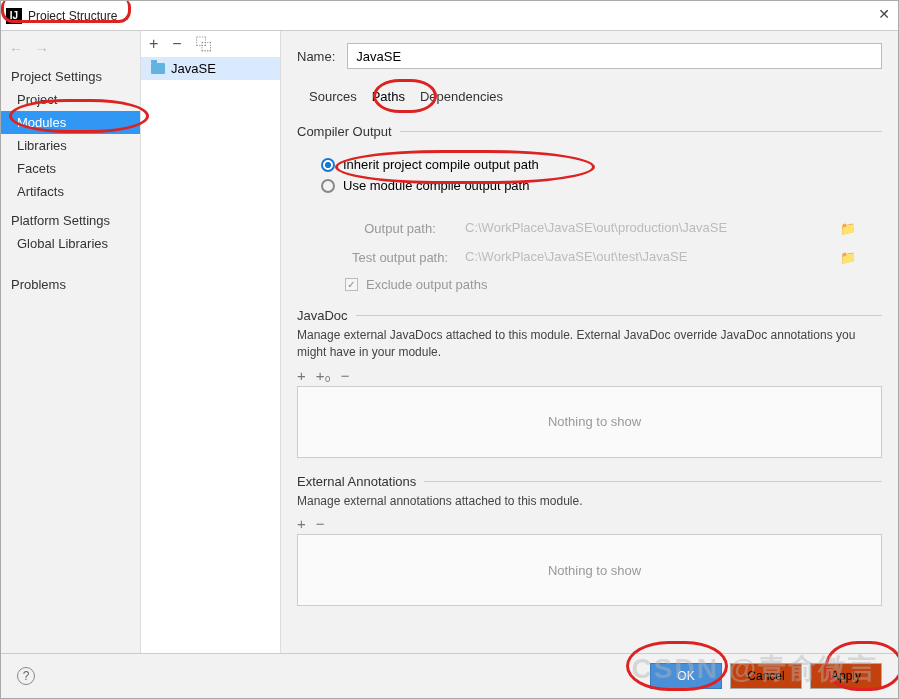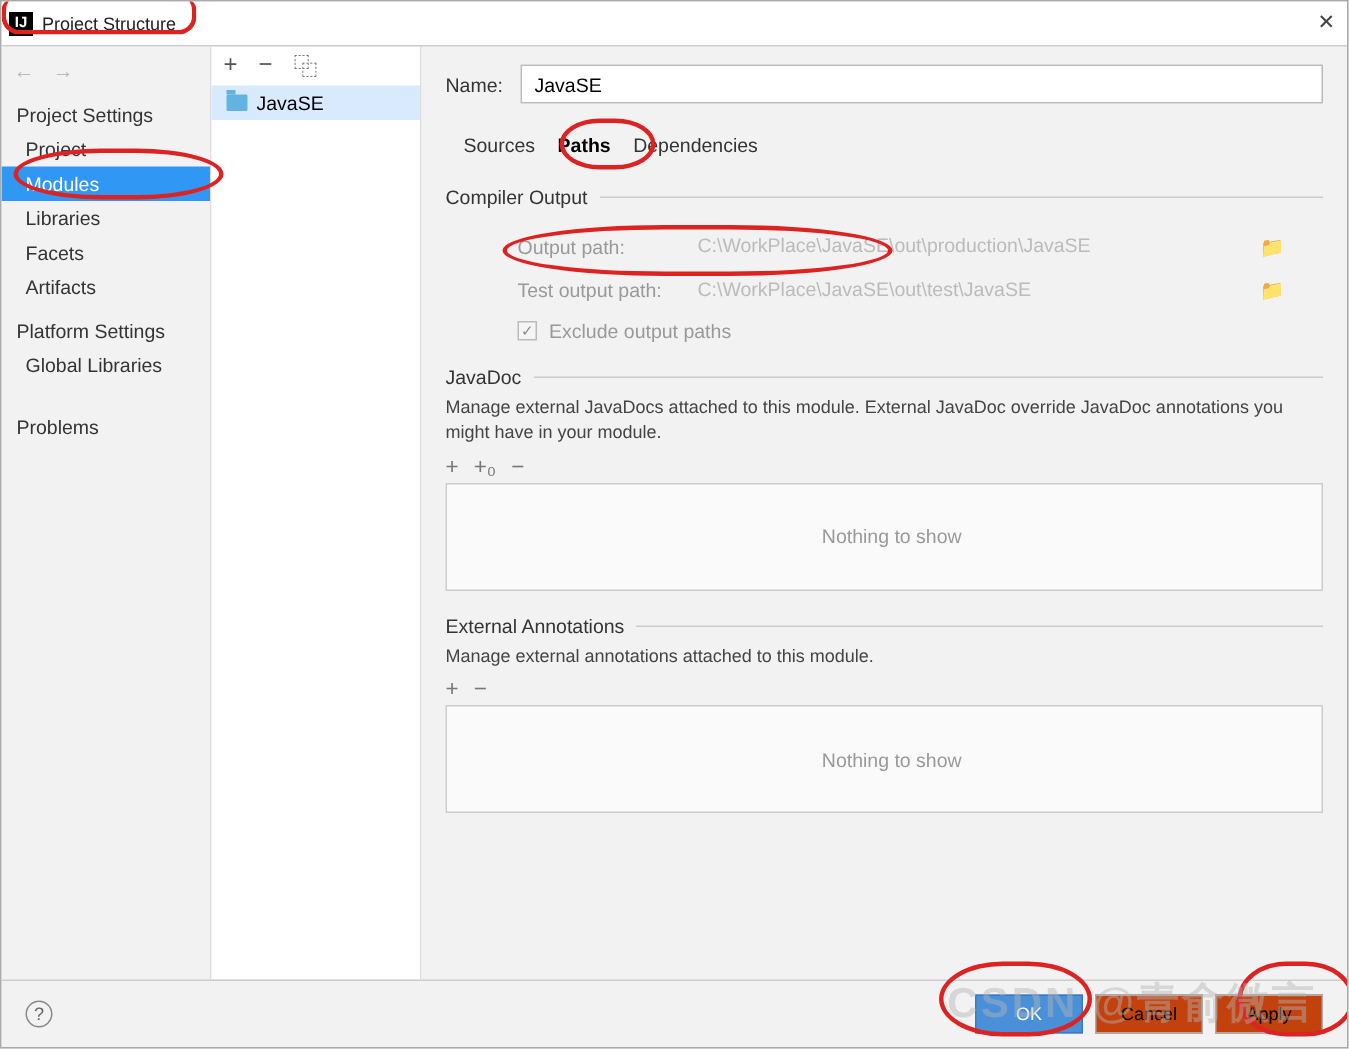--- a/index.html
+++ b/index.html
@@ -24,34 +24,34 @@
 .folder-icon { width: 14px; height: 11px; background: #62b3e0; display: inline-block; border-radius: 1px; position: relative; }
 .folder-icon::before { content: ""; position: absolute; top: -3px; left: 0; width: 6px; height: 3px; background: #62b3e0; }
 
 .main { flex: 1; background: #f2f2f2; padding: 12px 16px 0 16px; overflow-y: auto; }
 .name-row { display: flex; align-items: center; gap: 12px; margin-bottom: 18px; }
 .name-row label { font-size: 13px; color: #333; }
 .name-row input { flex: 1; height: 26px; border: 1px solid #bbb; padding: 0 8px; font-size: 13px; background: #fff; }
 
 .tabs { display: flex; gap: 7px; padding: 0 8px 6px 8px; font-size: 13px; color: #333; }
 .tabs .tab { cursor: pointer; padding: 2px 4px; }
-.tabs .tab.active { color: #000; font-weight: 700; }
+.tabs .tab.active { color: #000; font-weight: 400; }
 
 fieldset { border: none; margin-top: 12px; }
 .legend { font-size: 13px; color: #333; display: flex; align-items: center; margin-bottom: 4px; }
 .legend::after { content: ""; flex: 1; height: 1px; background: #ccc; margin-left: 8px; }
 
 .radio-group { padding: 8px 24px; }
 .radio-row { display: flex; align-items: center; gap: 8px; font-size: 13px; margin: 6px 0; }
 .radio { width: 14px; height: 14px; border: 2px solid #888; border-radius: 50%; display: inline-block; }
 .radio.checked { border-color: #1976d2; background: radial-gradient(circle, #1976d2 40%, #fff 45%); }
 
 .path-grid { padding: 4px 24px 0 48px; }
 .path-row { display: flex; align-items: center; margin: 5px 0; }
-.path-row .lbl { width: 110px; text-align: left; font-size: 13px; color: #999; margin-right: 10px; }
+.path-row .lbl { width: 110px; text-align: center; font-size: 13px; color: #999; margin-right: 10px; }
 .path-row .val { flex: 1; height: 24px; line-height: 24px; font-size: 13px; color: #bbb; }
 .path-row .browse { width: 18px; color: #ccc; font-size: 13px; }
 
 .chk-row { display: flex; align-items: center; gap: 8px; font-size: 13px; color: #999; margin: 8px 0 0 48px; }
 .chk { width: 13px; height: 13px; border: 1px solid #bbb; display: inline-flex; align-items: center; justify-content: center; font-size: 10px; color: #888; background: #f5f5f5; }
 
 .desc { font-size: 12px; color: #444; line-height: 1.4; margin: 2px 0 4px 0; }
 .mini-tb { display: flex; gap: 10px; font-size: 15px; color: #777; padding: 2px 0; }
 .empty-box { border: 1px solid #ccc; height: 72px; display: flex; align-items: center; justify-content: center; font-size: 13px; color: #999; background: #fafafa; padding-left: 10px; }
 
@@ -117,20 +117,30 @@
     </div>
 
     <div class="tabs">
       <span class="tab">Sources</span>
       <span class="tab active">Paths</span>
       <span class="tab">Dependencies</span>
     </div>
 
     <fieldset>
       <div class="legend">Compiler Output</div>
+      <div class="radio-group">
+        <div class="radio-row">
+          <span class="radio checked"></span>
+          <span>Inherit project compile output path</span>
+        </div>
+        <div class="radio-row">
+          <span class="radio"></span>
+          <span>Use module compile output path</span>
+        </div>
+      </div>
       <div class="path-grid">
         <div class="path-row">
           <span class="lbl">Output path:</span>
           <span class="val">C:\WorkPlace\JavaSE\out\production\JavaSE</span>
           <span class="browse">📁</span>
         </div>
         <div class="path-row">
           <span class="lbl">Test output path:</span>
           <span class="val">C:\WorkPlace\JavaSE\out\test\JavaSE</span>
           <span class="browse">📁</span>

